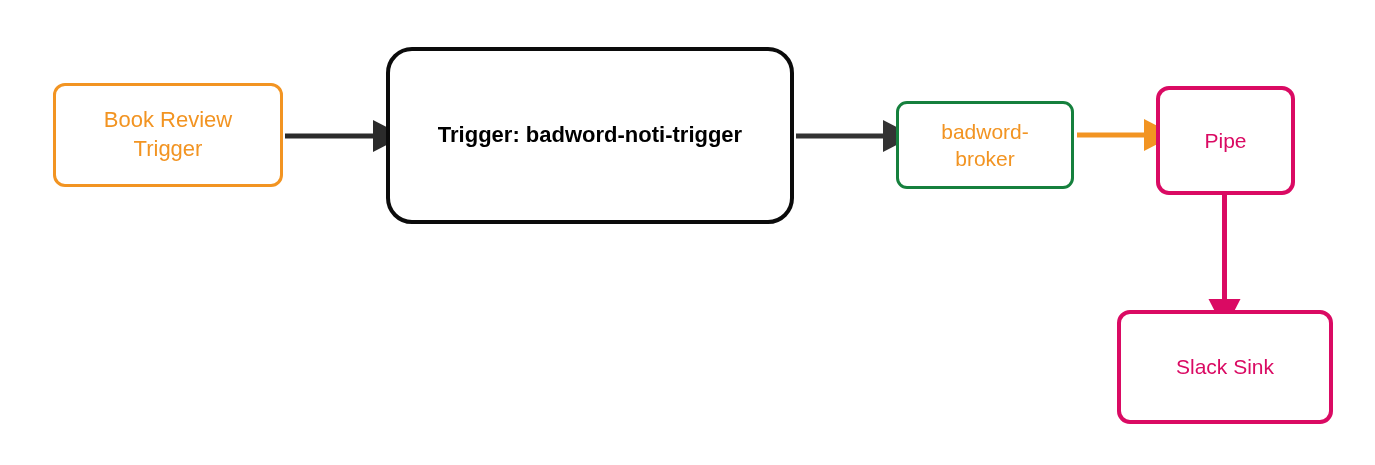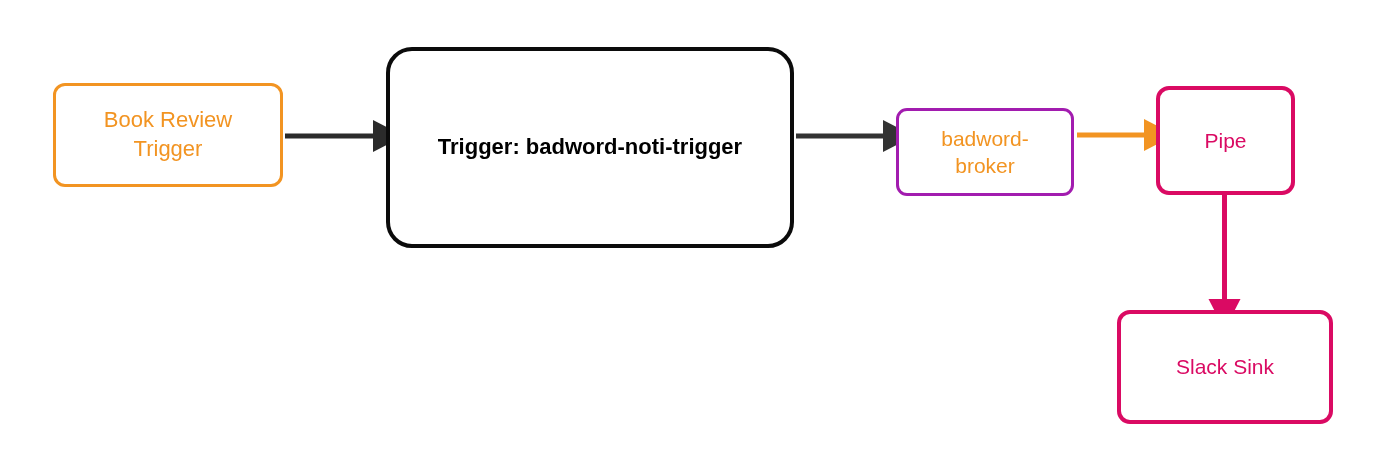--- a/index.html
+++ b/index.html
@@ -49,43 +49,43 @@
     border-radius: 12px;
     color: #F29422;
     font-size: 22px;
   }
 
   
   #node-trigger {
     left: 386px;
     top: 47px;
     width: 408px;
-    height: 201px;
+    height: 177px;
     border: 4px solid #0b0b0b;
     border-radius: 26px;
     color: #000000;
     font-size: 22px;
     flex-direction: column;
   }
   #node-trigger .line {
     display: block;
     white-space: nowrap;
     margin: 1px 0;
   }
   #node-trigger .k { font-weight: bold; }
   #node-trigger .v { font-weight: normal; }
   #node-trigger .all-bold { font-weight: bold; }
 
   
   #node-badword-broker {
     left: 896px;
-    top: 108px;
+    top: 101px;
     width: 178px;
     height: 88px;
-    border: 3px solid #a21caf;
+    border: 3px solid #15803d;
     border-radius: 11px;
     color: #F29422;
     font-size: 21px;
   }
 
   
   #node-pipe {
     left: 1156px;
     top: 86px;
     width: 139px;

